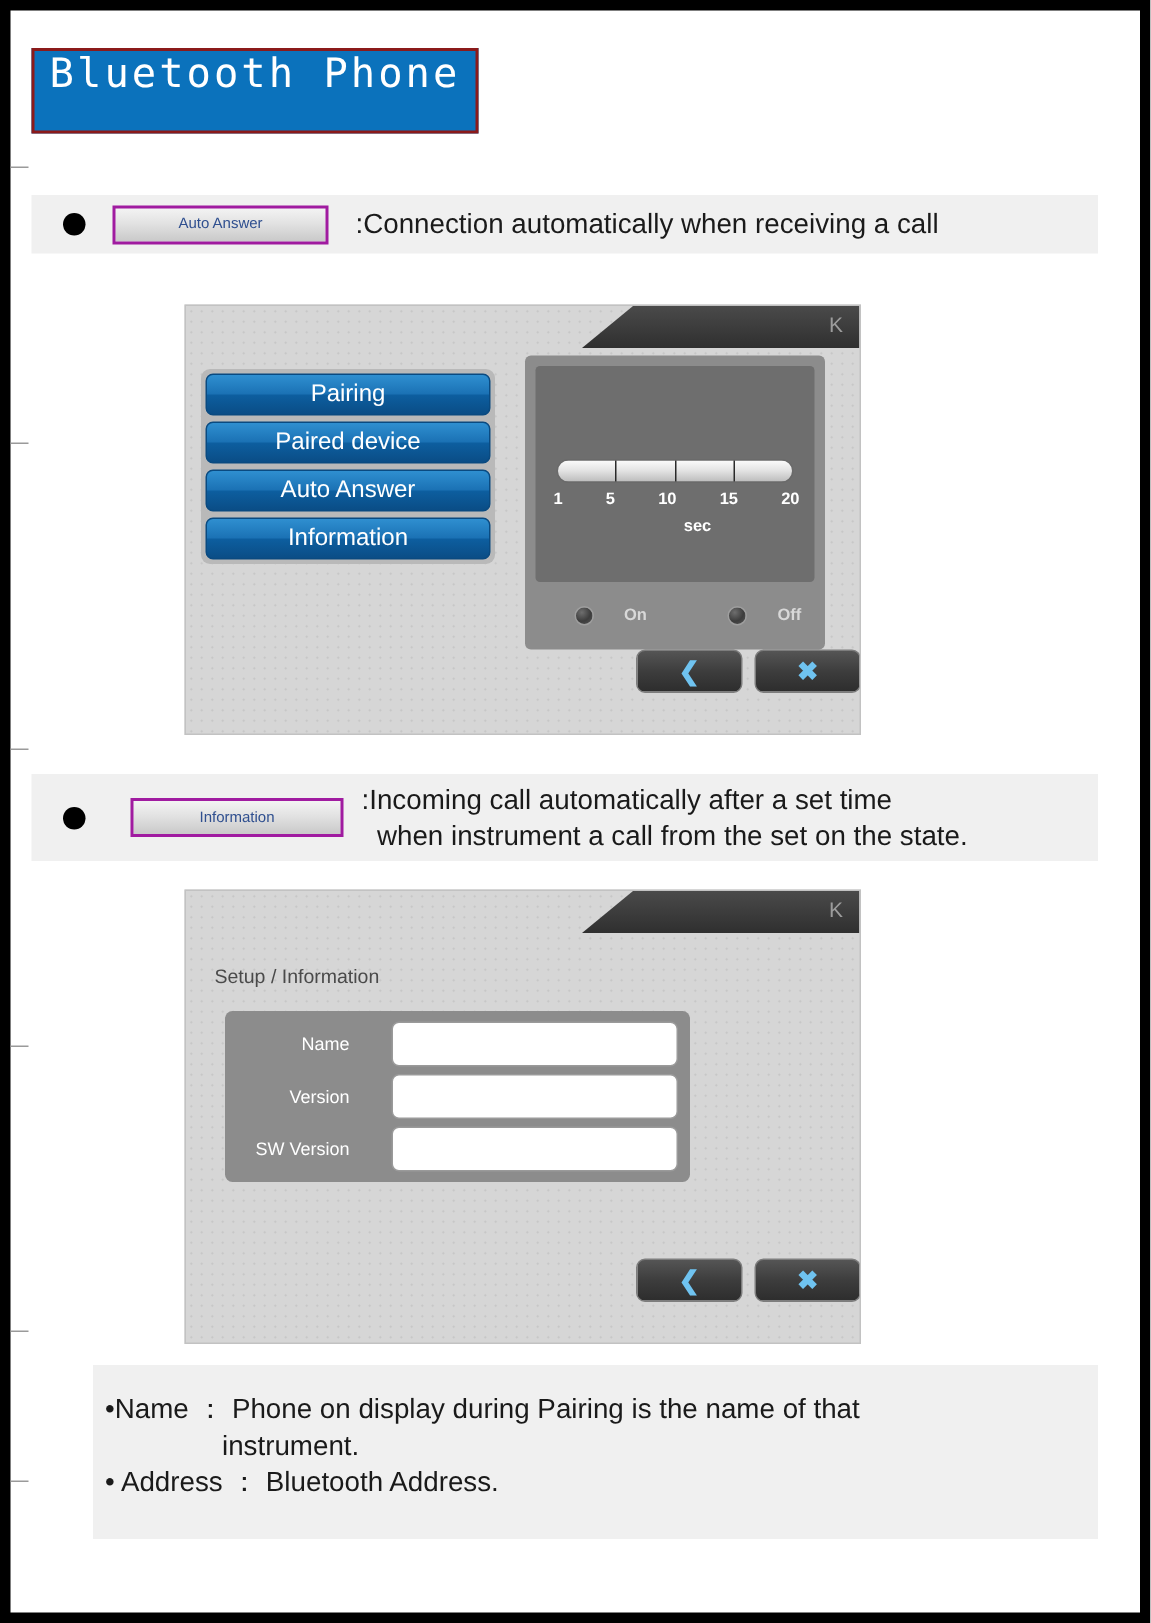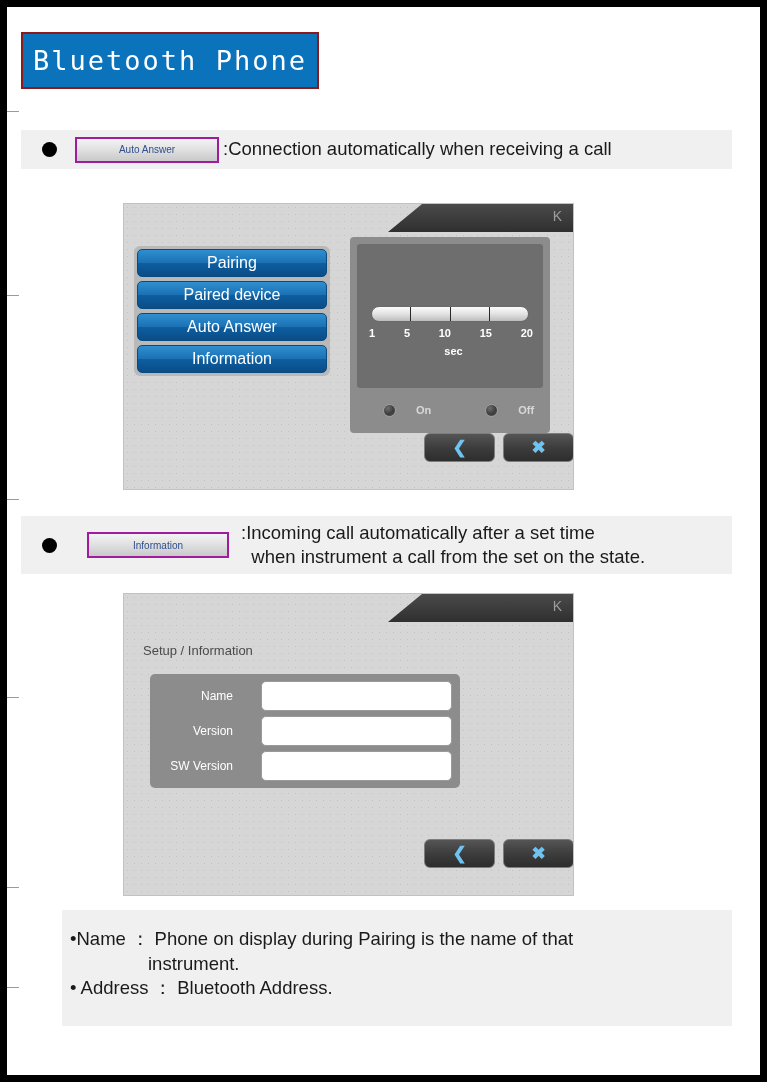--- a/index.html
+++ b/index.html
@@ -33,21 +33,21 @@
   
   .title-banner {
     position: absolute;
     left: 14px;
     top: 25px;
     width: 298px;
     height: 57px;
     background: #0b72bc;
     border: 2px solid #8b1a1a;
     display: flex;
-    align-items: center;
+    align-items: flex-start;
     justify-content: center;
   }
   .title-text {
     color: #ffffff;
     font-size: 27px;
     letter-spacing: 2px;
     font-family: "DejaVu Sans Mono", monospace;
     white-space: nowrap;
   }
 
@@ -84,21 +84,21 @@
   }
   #mini-btn-auto-answer { width: 144px; }
   #mini-btn-information { width: 142px; margin-left: 30px; }
   .mini-btn-label {
     font-size: 10px;
     color: #2f4f8f;
     white-space: nowrap;
   }
 
   .band-desc {
-    margin-left: 4px;
+    margin-left: 18px;
     font-size: 18.5px;
     color: #1a1a1a;
     line-height: 1.32;
     white-space: pre;
   }
   #band-2 .band-desc { margin-left: 12px; }
 
   
   .device {
     position: absolute;
@@ -215,21 +215,21 @@
   }
   .slider-tick {
     font-size: 11px;
     color: #ffffff;
     font-weight: bold;
   }
   .slider-unit {
     position: absolute;
     left: 0;
     top: 101px;
-    width: 193px;
+    width: 216px;
     text-align: center;
     font-size: 11px;
     color: #ffffff;
     font-weight: bold;
   }
 
   .radio-row {
     position: absolute;
     left: 7px;
     top: 157px;

